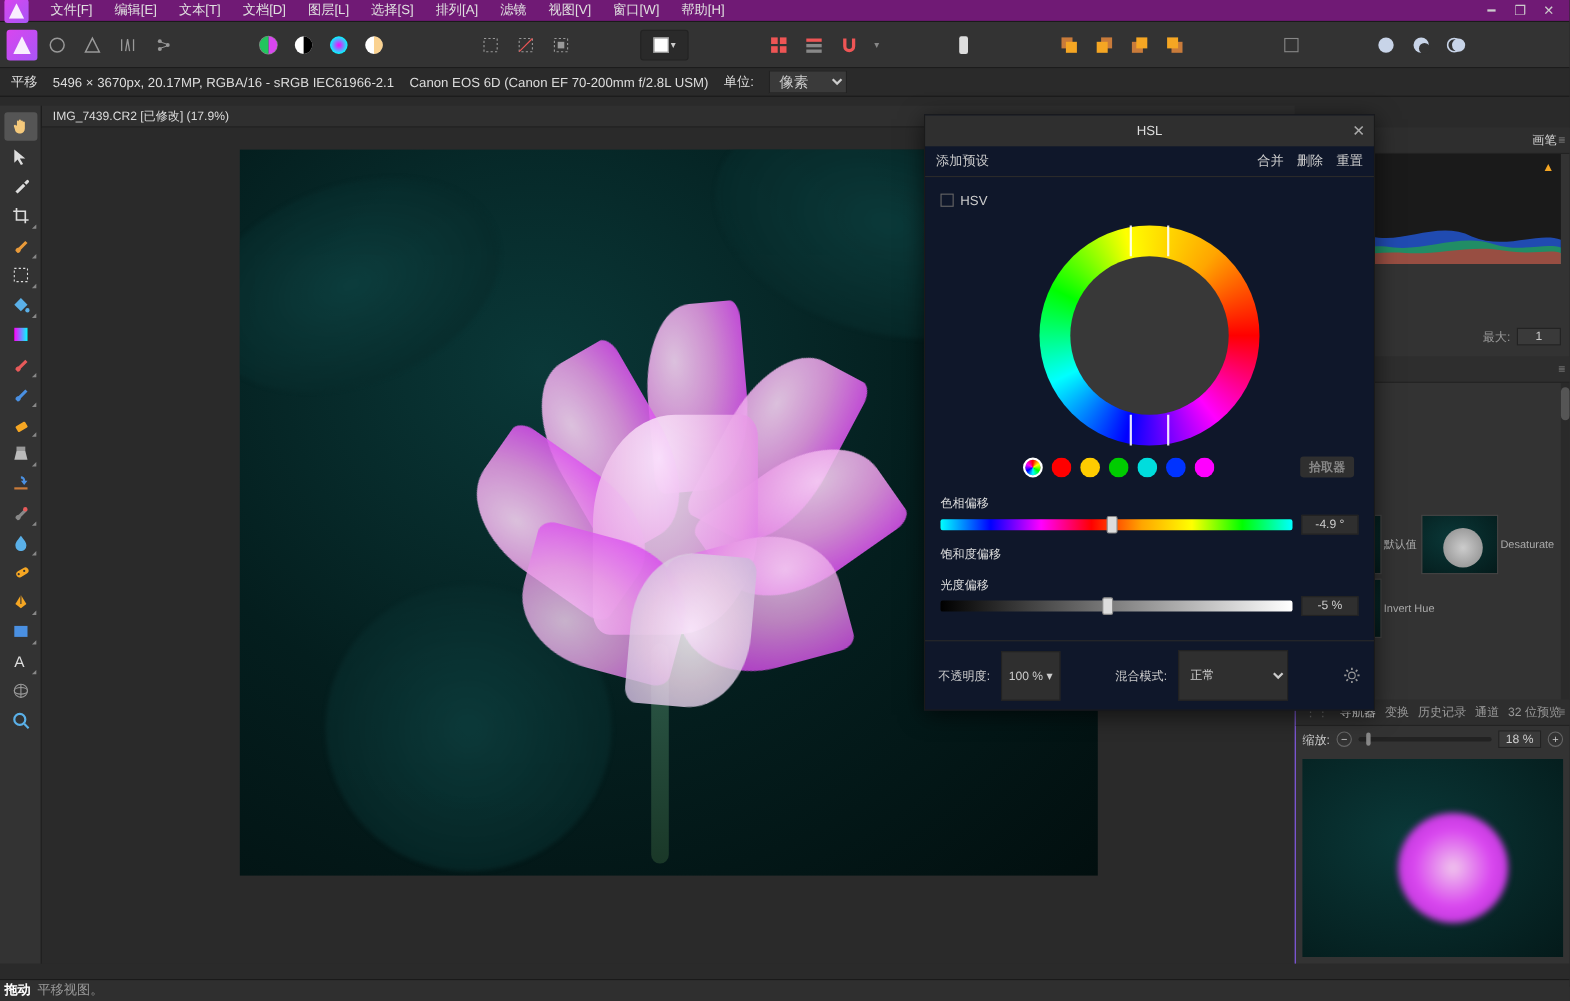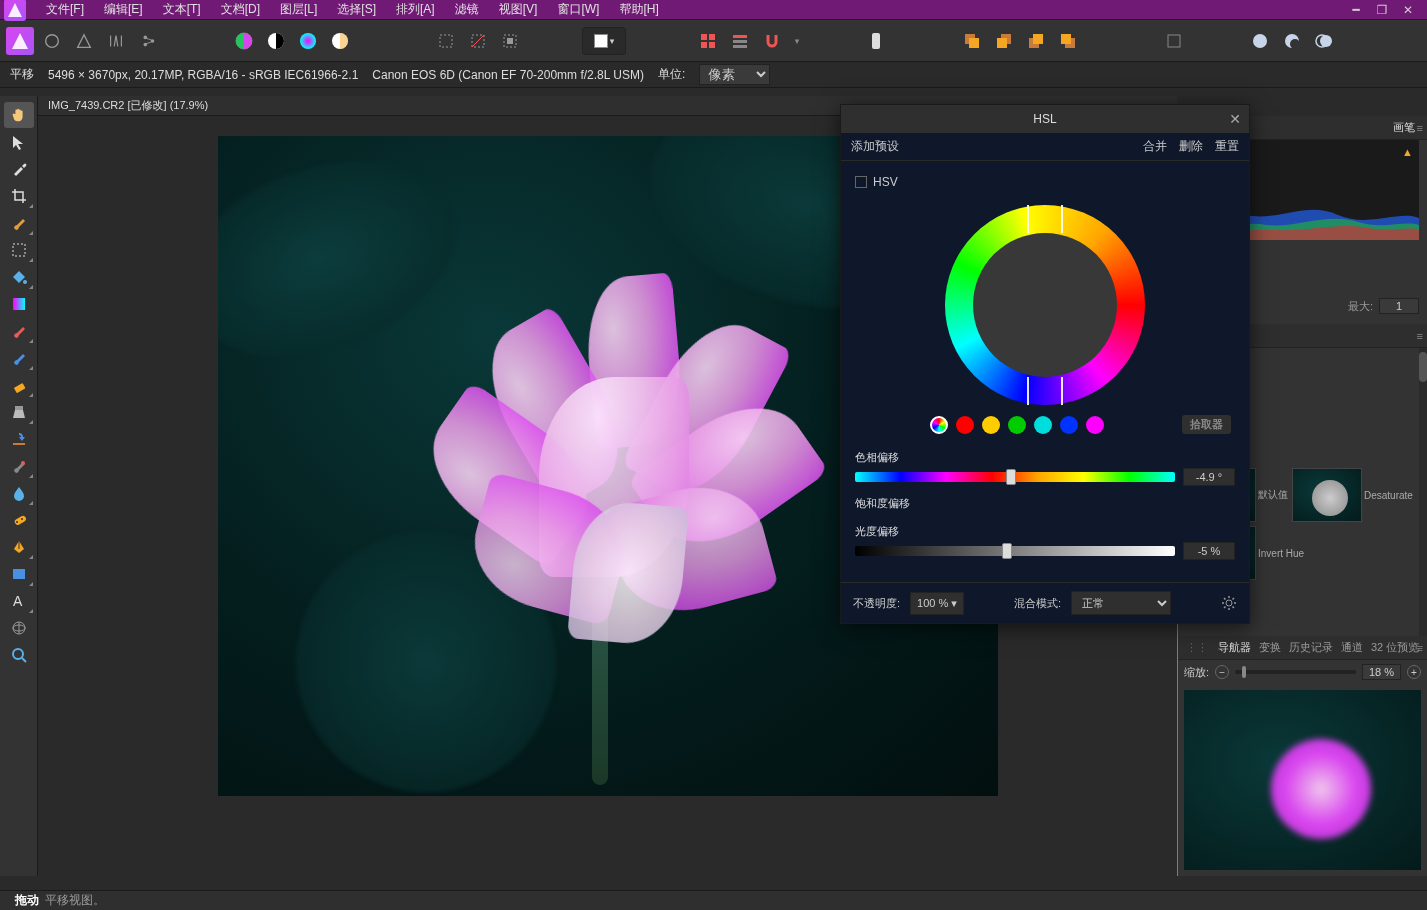--- a/index.html
+++ b/index.html
@@ -21,21 +21,21 @@
 .lt-btn { width:30px; height:26px; display:flex; align-items:center; justify-content:center; cursor:pointer; border-radius:3px; position:relative; }
 .lt-btn.active { background:#555; }
 .lt-tri { position:absolute; right:1px; bottom:1px; width:0; height:0; border-left:4px solid transparent; border-bottom:4px solid #888;}
 .canvas-area { position:absolute; left:0; top:0; right:250px; bottom:0; background:#2a2a2a; display:flex; align-items:flex-start; justify-content:center; overflow:hidden; padding-top:20px;}
 .canvas { width:780px; height:660px; background:radial-gradient(ellipse at 35% 30%, #0a3838 0%, #041e1e 50%, #020f0f 100%); position:relative; overflow:hidden; }
 .flower { position:absolute; left:52%; top:48%; transform:translate(-50%,-50%); width:420px; height:420px; }
 .petal { position:absolute; border-radius:50% 10% 50% 10%; background:radial-gradient(ellipse at 30% 30%, #f9d5f5 0%, #e89ae6 40%, #d946ef 80%, #a82bc7 100%); opacity:0.88; filter:blur(0.5px); }
 .stem { position:absolute; left:48%; top:68%; width:16px; height:200px; background:linear-gradient(#2d5a4a,#1a3828); border-radius:8px; }
 .leaf { position:absolute; background:radial-gradient(ellipse,#0f4545 0%,#072828 80%); border-radius:50%; opacity:0.7; filter:blur(2px);}
 .scrollbar-h { position:absolute; bottom:0; left:38px; right:0; height:14px; background:#333; border-top:1px solid #222;}
-.statusbar { position:absolute; bottom:0; left:0; right:0; height:20px; background:#2f2f2f; display:flex; align-items:center; padding:0 15px; gap:6px; color:#ddd; font-size:12px; border-top:1px solid #1a1a1a;}
+.statusbar { position:absolute; bottom:0; left:0; right:0; height:20px; background:#2f2f2f; display:flex; align-items:center; padding:0 4px; gap:6px; color:#ddd; font-size:12px; border-top:1px solid #1a1a1a;}
 .right-panels { position:absolute; top:0; right:0; width:250px; bottom:0; background:#333; border-left:1px solid #8b5cf6; display:flex; flex-direction:column; }
 .panel-tabs { height:24px; display:flex; align-items:center; gap:2px; padding:0 6px; background:#2e2e2e; border-bottom:1px solid #222; font-size:11px; }
 .panel-tabs .pt { padding:0 6px; color:#999; cursor:pointer; display:flex; align-items:center; gap:2px;}
 .panel-tabs .pt.active { color:#ddd; }
 .panel-tabs .ck { width:10px; height:10px; border:1px solid #666; display:inline-block;}
 .panel-body { flex:1; padding:6px 8px; font-size:11px; color:#999;}
 .histogram { width:100%; height:100px; position:relative; background:#1a1a1a; }
 .histo-warn { position:absolute; right:6px; top:6px; color:#f5a623; }
 .info-row { padding:2px 0; color:#777; }
 .max-row { display:flex; align-items:center; justify-content:flex-end; gap:6px; padding:4px 0;}
@@ -77,21 +77,21 @@
 .slider-group { padding:2px 0 8px; }
 .slider-label { color:#ddd; font-size:11px; padding-bottom:3px; }
 .slider-row { display:flex; align-items:center; gap:8px; }
 .slider-track { flex:1; height:10px; border-radius:2px; position:relative; }
 .slider-handle { position:absolute; top:-3px; width:10px; height:16px; background:#ddd; border:1px solid #888; border-radius:2px; transform:translateX(-50%);}
 .slider-val { width:52px; text-align:center; background:#2f2f2f; border:1px solid #222; padding:2px 4px; font-size:11px; color:#ccc;}
 .hue-track { background:linear-gradient(90deg,cyan,blue,magenta,red,orange,yellow,lime,cyan); }
 .sat-track { background:linear-gradient(90deg,#808080,#808080 50%,red);}
 .lum-track { background:linear-gradient(90deg,#000,#808080,#fff);}
 .hsl-footer { display:flex; align-items:center; gap:10px; padding:8px 12px; border-top:1px solid #2a2a2a; font-size:11px;}
-.hsl-footer select, .hsl-footer .val { background:#2f2f2f; border:1px solid #222; color:#ccc; padding:4px 6px; font-size:11px;}
+.hsl-footer select, .hsl-footer .val { background:#2f2f2f; border:1px solid #222; color:#ccc; padding:15px 6px; font-size:11px;}
 .gear { width:16px; height:16px; margin-left:auto; cursor:pointer;}
 .menu-icon{position:absolute;right:4px;color:#888;cursor:pointer;}
 .drag-handle{color:#666;cursor:grab;padding:0 2px;}
 svg { display:block; }
 </style>
 </head>
 <body>
 
 <div class="menubar">
   <div class="logo">

